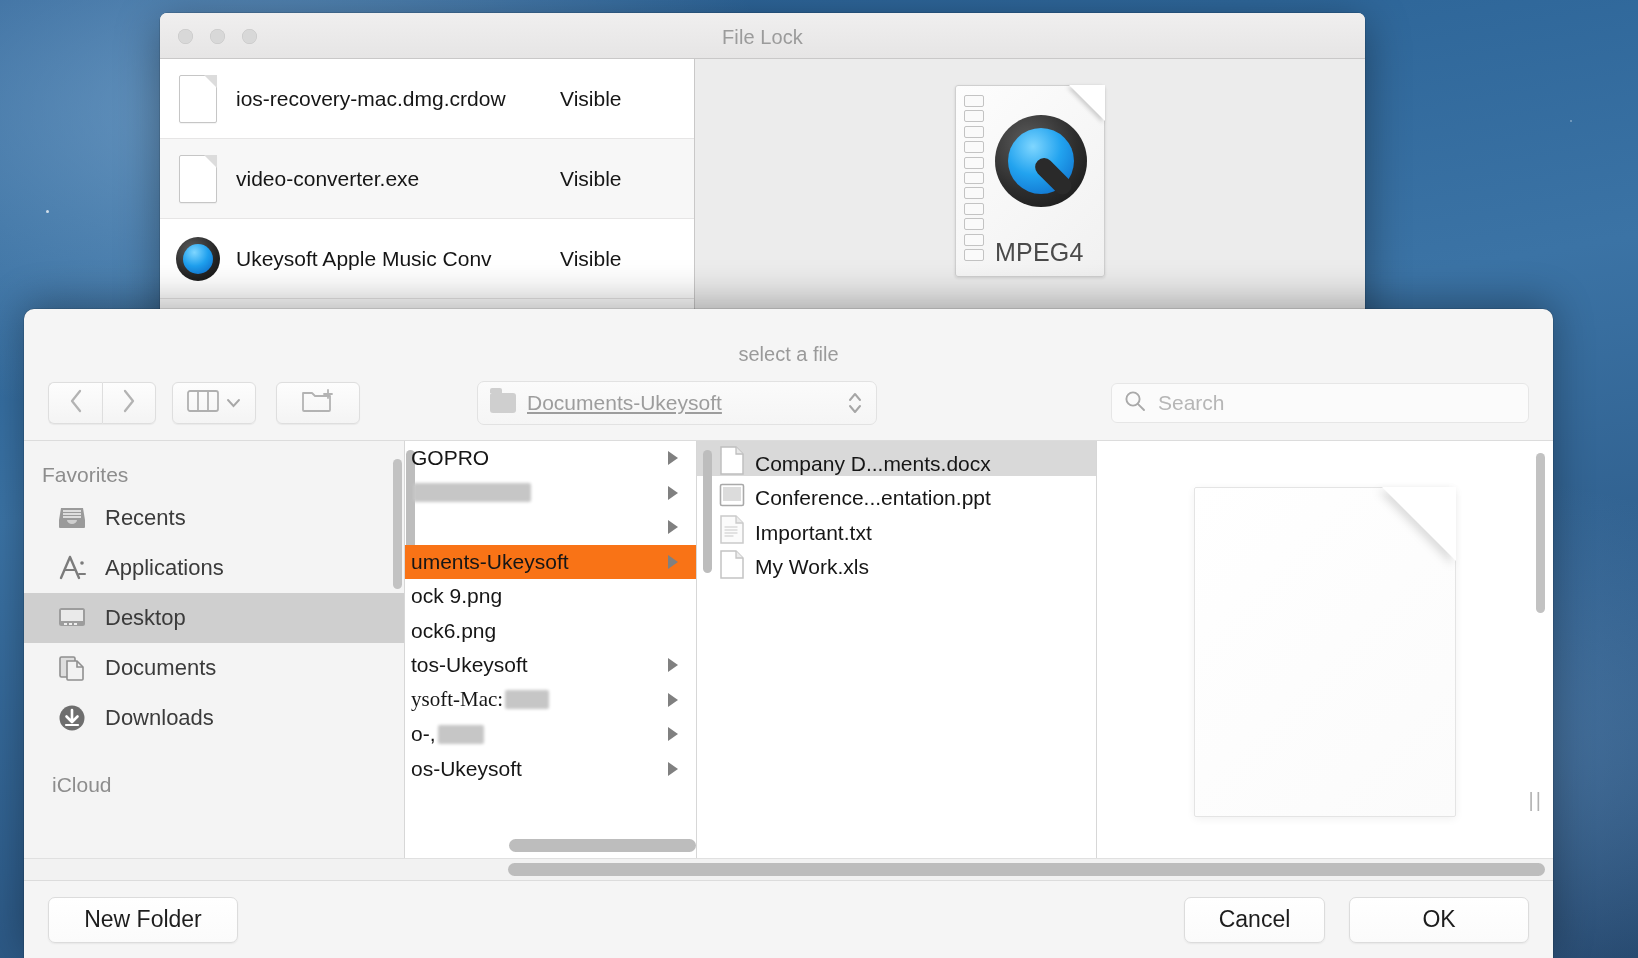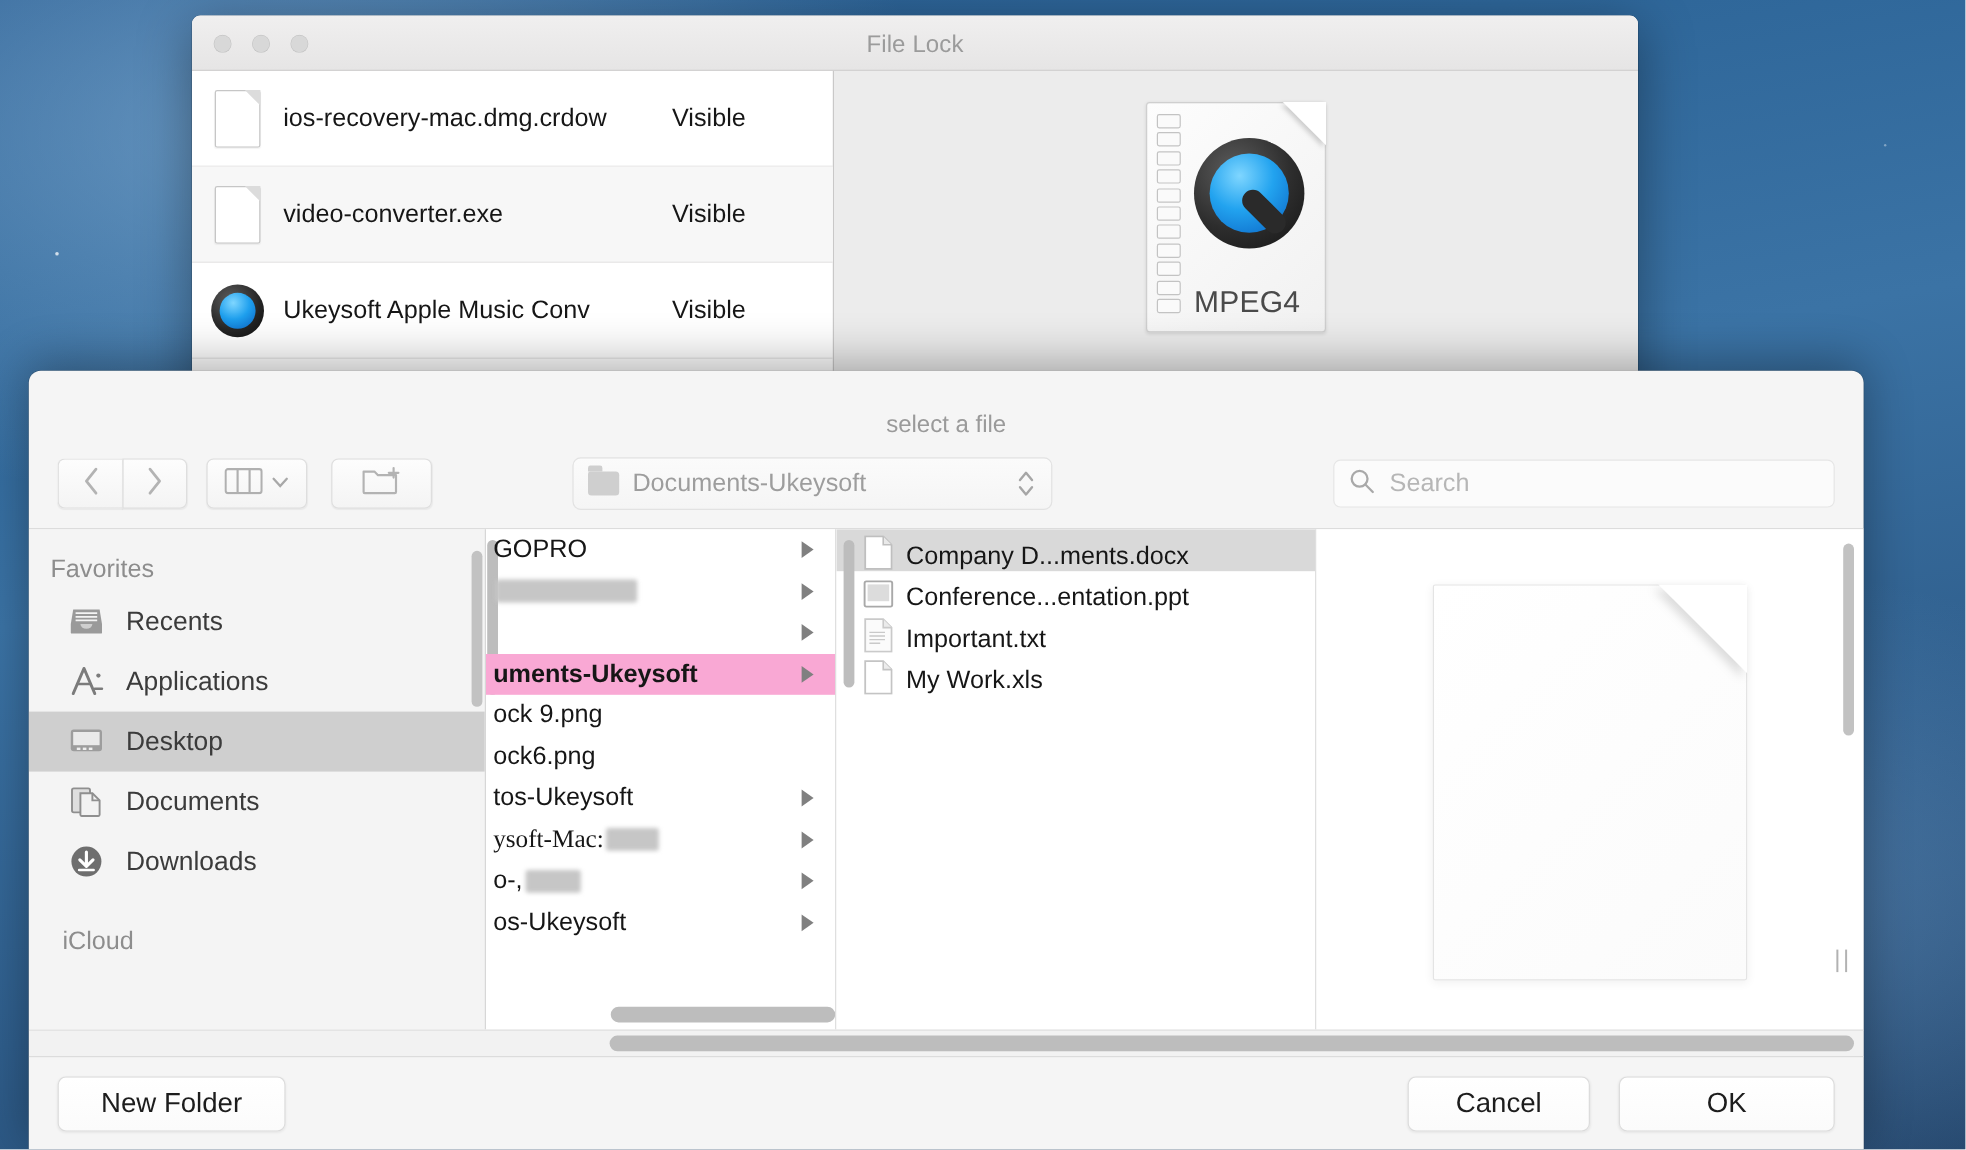--- a/index.html
+++ b/index.html
@@ -127,21 +127,21 @@
     width: 400px; height: 44px;
     background: linear-gradient(180deg,#fbfbfb 0%,#f5f5f5 100%);
     border: 1px solid #e2e2e2; border-radius: 7px;
     display: flex; align-items: center; padding: 0 12px;
     position: relative;
   }
   .folderglyph { width: 26px; height: 20px; background: #cfcfcf; border-radius: 2px 3px 3px 3px;
                  position: relative; flex: 0 0 auto; }
   .folderglyph:before { content:""; position: absolute; left: 0; top: -5px; width: 12px; height: 5px;
                  background: #cfcfcf; border-radius: 2px 2px 0 0; }
-  #pk-path-label { margin-left: 11px; font-size: 21px; color: #9d9d9d; white-space: nowrap; }
+  #pk-path-label { margin-left: 11px; font-size: 21px; color: #9d9d9d; white-space: nowrap; text-decoration: underline; }
   #pk-path .stepper { position: absolute; right: 12px; top: 50%; transform: translateY(-50%);
                  display: flex; flex-direction: column; align-items: center; color:#a6a6a6; }
   #pk-search {
     width: 418px; height: 40px; margin-left: auto;
     background: #fbfbfb; border: 1px solid #e6e6e6; border-radius: 6px;
     display: flex; align-items: center; padding: 0 12px;
   }
   #pk-search-text { margin-left: 12px; font-size: 21px; color: #b6b6b6; }
 
   #pk-main { flex: 1; display: flex; border-top: 1px solid #dcdcdc; min-height: 0; }
@@ -158,21 +158,21 @@
   .sb-icon { width: 32px; height: 30px; display: flex; align-items: center; justify-content: center;
              color: #6e6e6e; }
   #sb-scroll { position: absolute; right: 2px; top: 18px; width: 9px; height: 130px;
                background: #c2c2c2; border-radius: 5px; }
 
   
   #pk-col1 { width: 292px; background: #fff; border-right: 1px solid #d7d7d7;
              position: relative; overflow: hidden; }
   .c1-row { height: 34.5px; display: flex; align-items: center; padding-left: 5px;
             position: relative; }
-  .c1-row.sel { background: #f9a8d4; font-weight: bold; }
+  .c1-row.sel { background: #f97316; }
   .c1-name { font-size: 21px; color: #161616; white-space: nowrap; }
   .redbox { display: inline-block; height: 19px; background: #c6c6c6; border-radius: 2px;
             vertical-align: middle; filter: blur(1.6px); margin: 0 2px; }
   .c1-arrow { position: absolute; right: 18px; top: 50%; transform: translateY(-50%);
               width: 0; height: 0; border-style: solid; border-width: 7px 0 7px 10px;
               border-color: transparent transparent transparent #808080; }
   #c1-vscroll { position: absolute; left: 1px; top: 9px; width: 9px; height: 129px;
                 background: #bdbdbd; border-radius: 5px; }
   #c1-hscroll { position: absolute; left: 104px; right: 0; bottom: 6px; height: 13px;
                 background: #bdbdbd; border-radius: 7px; }
@@ -212,21 +212,21 @@
 
   
   #pk-footer { height: 78px; background: #f5f5f5; border-top: 1px solid #dcdcdc;
                display: flex; align-items: center; padding: 0 24px; }
   .btn { background: linear-gradient(180deg,#ffffff 0%,#fbfbfb 100%);
          border: 1px solid #dcdcdc; border-radius: 7px;
          font-size: 23px; color: #1d1d1d;
          display: flex; align-items: center; justify-content: center;
          box-shadow: 0 1px 2px rgba(0,0,0,.06); }
   #btn-newfolder { width: 190px; height: 46px; }
-  #btn-cancel { width: 152px; height: 46px; margin-left: auto; }
+  #btn-cancel { width: 141px; height: 46px; margin-left: auto; }
   #btn-ok { width: 180px; height: 46px; margin-left: 24px; }
 </style>
 </head>
 <body>
 
 <div id="desktop">
 
   <div class="star" style="left:46px;top:210px;width:3px;height:3px;"></div>
   <div class="star" style="left:78px;top:362px;width:2px;height:2px;opacity:.6;"></div>
   <div class="star" style="left:1570px;top:120px;width:2px;height:2px;opacity:.5;"></div>

